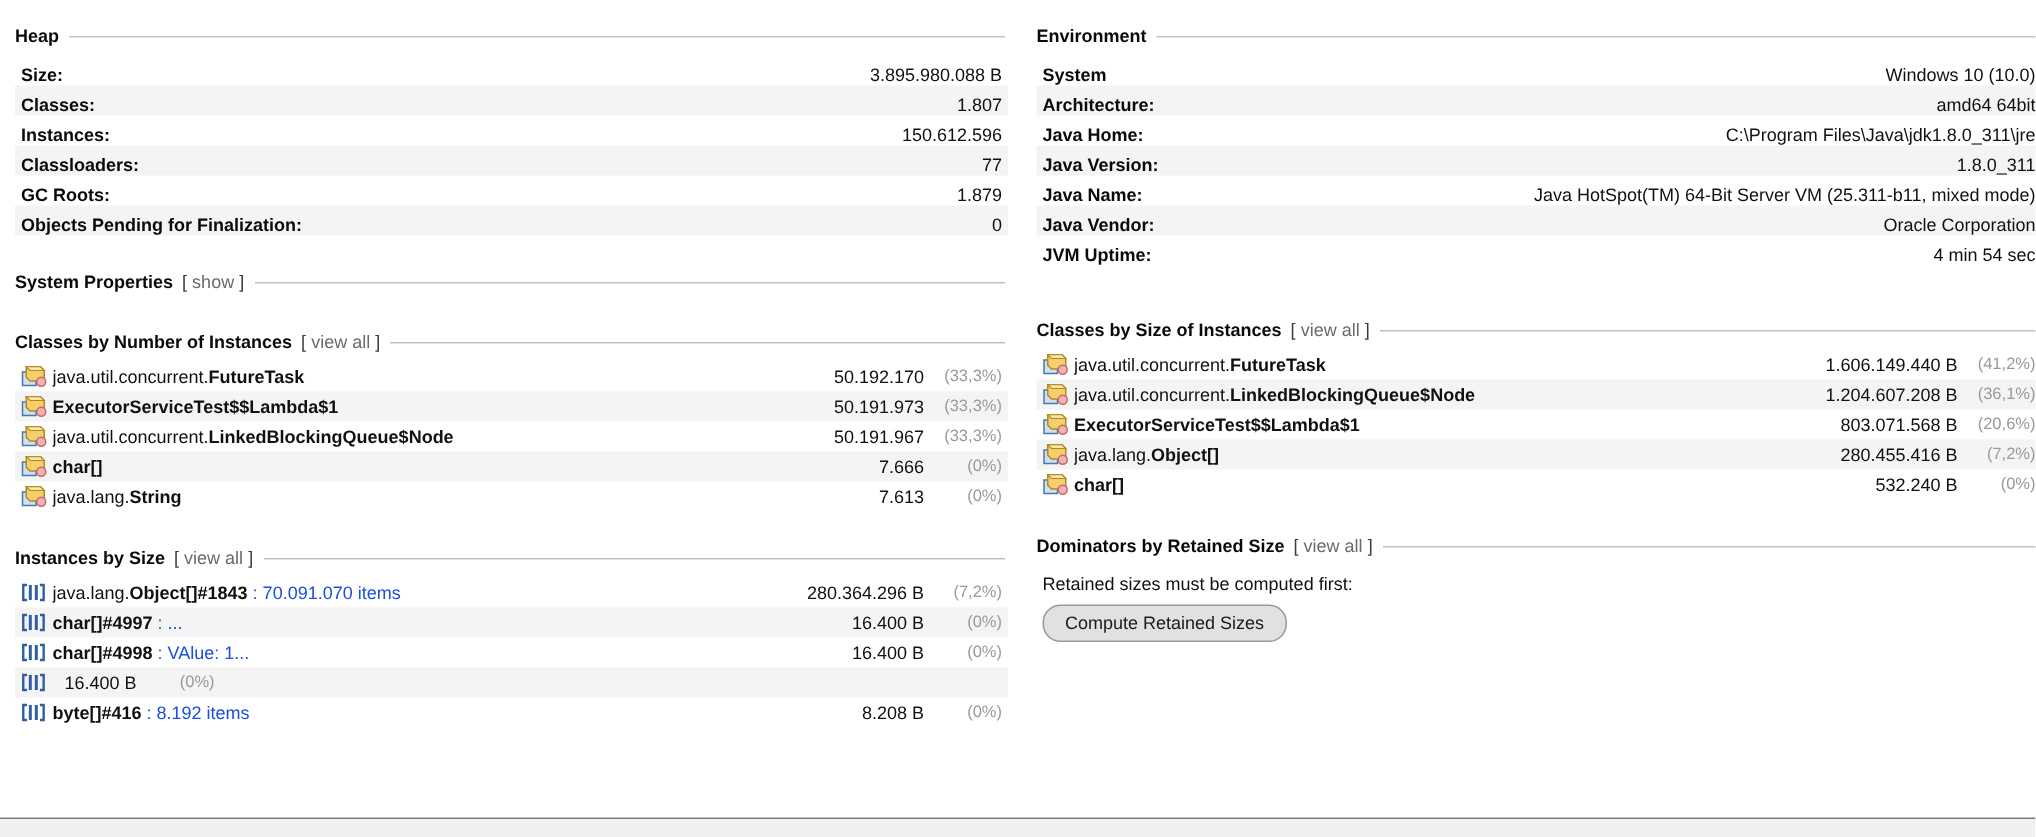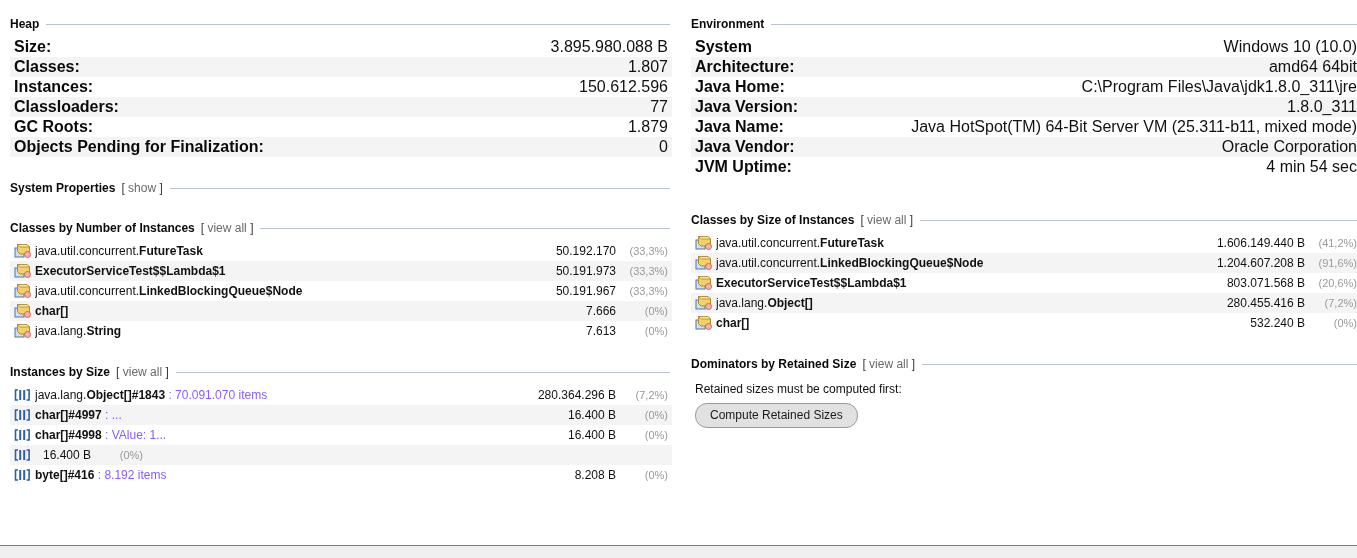--- a/index.html
+++ b/index.html
@@ -54,24 +54,24 @@
     background: #b9c4d0;
     margin-left: 7px;
     margin-right: 2px;
     margin-top: 1px;
   }
 
   
   .kv { width: 100%; margin-top: 4px; }
   .kv-row {
     display: flex;
-    align-items: center;
+    align-items: flex-end;
     height: 20px;
     padding: 0 4px 0 4px;
-    font-size: 16px;
+    font-size: 12px;
   }
   .kv-row.alt { background: #f4f4f4; }
   .kv-key { font-weight: bold; color:#0a0a0a; white-space: nowrap; }
   .kv-val { margin-left: auto; text-align: right; color:#111; white-space: nowrap; }
 
   
   .lst { width: 100%; margin-top: 4px; }
   .lst-row {
     display: flex;
     align-items: center;
@@ -87,21 +87,21 @@
     margin-right: 3px;
   }
   .lst-name {
     flex: 1 1 auto;
     white-space: nowrap;
     overflow: hidden;
     color:#111;
   }
   .lst-name .pkg  { font-weight: normal; }
   .lst-name .simple { font-weight: bold; }
-  .lst-name .suffix { font-weight: normal; color:#8b5cf6; }
+  .lst-name .suffix { font-weight: normal; color:#1d4ed8; }
   .lst-size {
     flex: 0 0 auto;
     text-align: right;
     white-space: nowrap;
     color:#111;
     padding-left: 8px;
   }
   .lst-pct {
     flex: 0 0 52px;
     text-align: right;
@@ -423,21 +423,21 @@
             <span class="lst-icon">
               <svg class="ico-class" width="18" height="16" viewBox="0 0 18 16">
                 <rect x="1" y="5" width="9" height="9" fill="#cfe0f2" stroke="#4a78a8" stroke-width="1"></rect>
                 <path d="M3.5 1.5 L13 1.5 L15.5 4 L15.5 11 L6 11 L3.5 8.5 Z" fill="#f5cf6b" stroke="#b08a25" stroke-width="1"></path>
                 <path d="M3.5 1.5 L13 1.5 L15.5 4 L6 4 Z" fill="#fbe6a8" stroke="#b08a25" stroke-width="0.8"></path>
                 <circle cx="13.5" cy="11.5" r="3" fill="#f3b2b2" stroke="#c06a6a" stroke-width="1"></circle>
               </svg>
             </span>
             <span class="lst-name"><span class="pkg">java.util.concurrent.</span><span class="simple">LinkedBlockingQueue$Node</span><span class="suffix"></span></span>
             <span class="lst-size">1.204.607.208 B</span>
-            <span class="lst-pct">(91,6%)</span>
+            <span class="lst-pct">(36,1%)</span>
           </div>
           <div class="lst-row">
             <span class="lst-icon">
               <svg class="ico-class" width="18" height="16" viewBox="0 0 18 16">
                 <rect x="1" y="5" width="9" height="9" fill="#cfe0f2" stroke="#4a78a8" stroke-width="1"></rect>
                 <path d="M3.5 1.5 L13 1.5 L15.5 4 L15.5 11 L6 11 L3.5 8.5 Z" fill="#f5cf6b" stroke="#b08a25" stroke-width="1"></path>
                 <path d="M3.5 1.5 L13 1.5 L15.5 4 L6 4 Z" fill="#fbe6a8" stroke="#b08a25" stroke-width="0.8"></path>
                 <circle cx="13.5" cy="11.5" r="3" fill="#f3b2b2" stroke="#c06a6a" stroke-width="1"></circle>
               </svg>
             </span>

